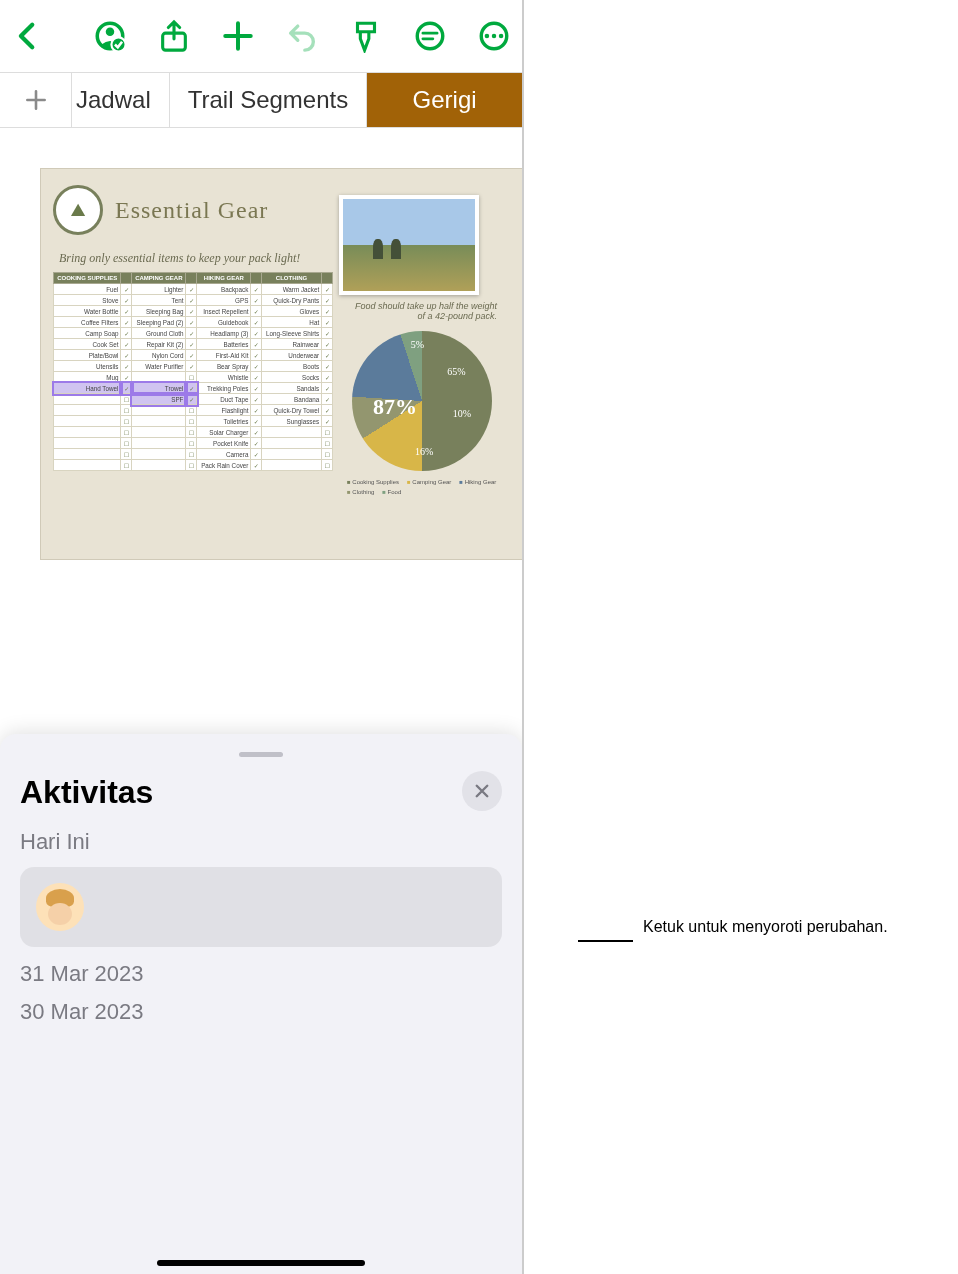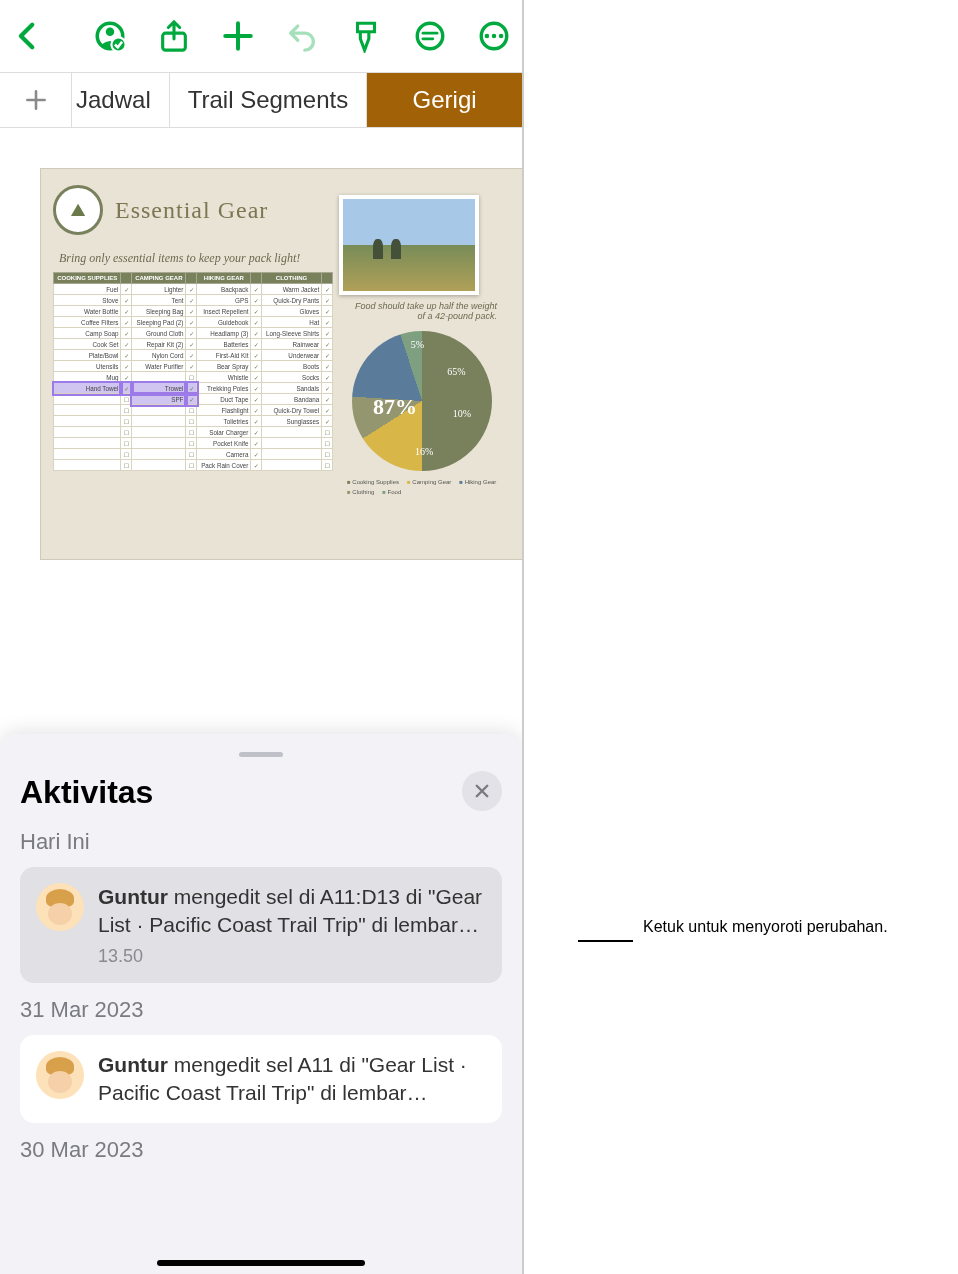--- a/index.html
+++ b/index.html
@@ -557,32 +557,22 @@
       <div class="panel-title">Aktivitas</div>
       <div class="close-btn">
         <svg width="18" height="18" viewBox="0 0 24 24">
             <path stroke="#7a7a82" stroke-width="3.2" stroke-linecap="round" d="M5 5 L19 19 M19 5 L5 19"></path>
           </svg>
       </div>
     </div>
     <div class="day-label">Hari Ini</div>
     <div class="activity-card selected">
       <div class="avatar"></div>
-      <div>
-        <div class="activity-text"><b>Guntur</b><span> mengedit sel di A11:D13 di "Gear List · Pacific Coast Trail Trip" di lembar…</span></div>
-        <div class="activity-time">13.50</div>
-      </div>
     </div>
     <div class="day-label">31 Mar 2023</div>
-    <div class="activity-card">
-      <div class="avatar"></div>
-      <div>
-        <div class="activity-text"><b>Guntur</b><span> mengedit sel A11 di "Gear List · Pacific Coast Trail Trip" di lembar…</span></div>
-      </div>
-    </div>
     <div class="day-label">30 Mar 2023</div>
     <div class="home-indicator"></div>
   </div>
 
 </div>
 
 <div class="callout-line"></div>
 <div class="callout-text">Ketuk untuk menyoroti perubahan.</div>
 
 </body></html>

